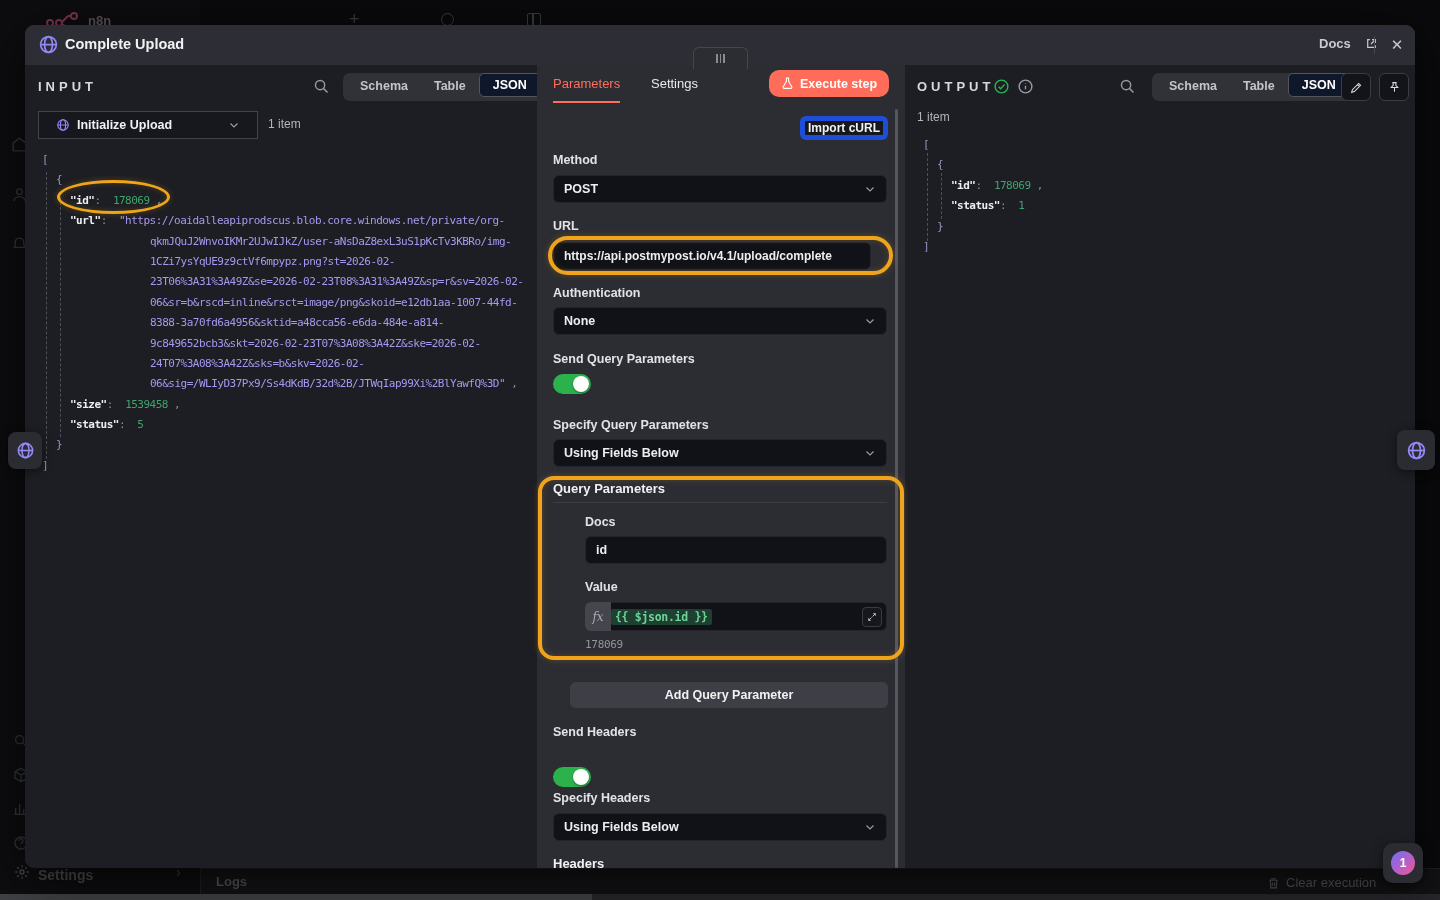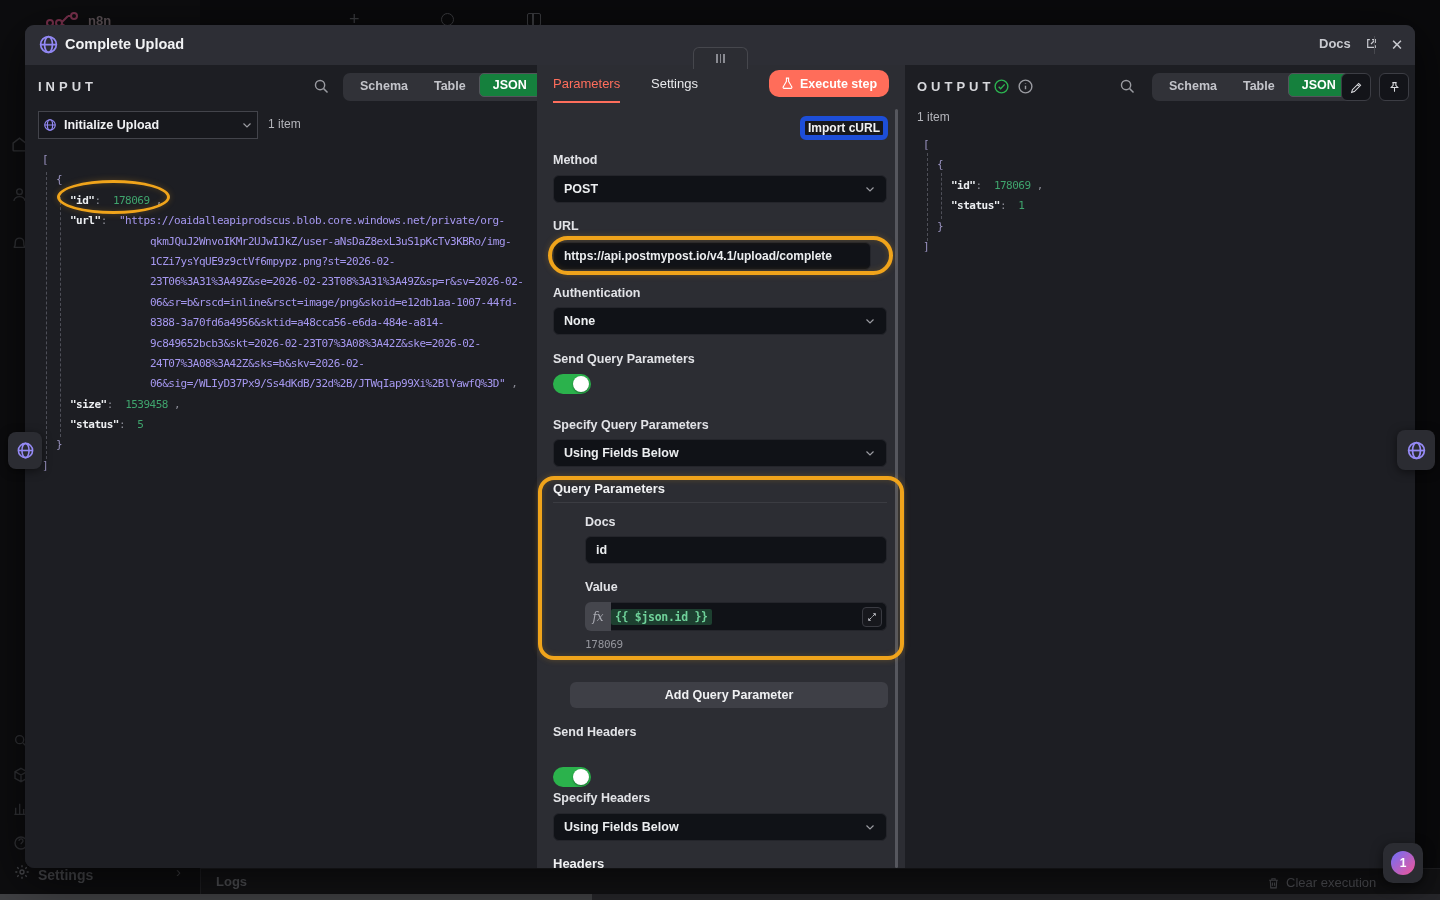--- a/index.html
+++ b/index.html
@@ -24,25 +24,25 @@
   .docs-link{font-size:13px;font-weight:600;color:#c9cad0;display:flex;align-items:center;gap:14px;cursor:pointer}
   .hdr-divider{width:1px;height:18px;background:#47484e}
   .close-x{font-size:15px;color:#c9cad0;width:28px;height:28px;display:flex;align-items:center;justify-content:center;cursor:pointer}
 
   .io-panel{background:#1d1e23}
   .panel-title{font-size:13px;font-weight:700;letter-spacing:4px;color:#d8d9dd}
   .items-count{font-size:12px;color:#b4b5bb}
 
   .tabgroup{display:flex;align-items:flex-end;background:#313238;border-radius:7px;padding:4px;height:28px}
   .tab{font-size:12.5px;font-weight:600;color:#c3c4ca;padding:4px 13px;border-radius:5px;cursor:pointer;white-space:nowrap}
-  .tab.active{background:#15803d;color:#ffffff;font-weight:700;border:1px solid #54555c}
+  .tab.active{background:#0f172a;color:#ffffff;font-weight:700;border:1px solid #54555c}
 
   .icon-btn{width:30px;height:28px;background:#131419;border:1px solid #3c3d44;border-radius:6px;display:flex;align-items:center;justify-content:center;cursor:pointer}
 
-  .src-select{left:13px;top:46px;width:220px;height:28px;background:#17181d;border:1px solid #43444b;border-radius:0;display:flex;align-items:center;gap:7px;padding:0 4px;cursor:pointer}
+  .src-select{left:13px;top:46px;width:220px;height:28px;background:#17181d;border:1px solid #43444b;border-radius:0;display:flex;align-items:center;gap:7px;padding:0 17px;cursor:pointer}
   .src-select .lbl{font-size:12.5px;font-weight:700;color:#f0f1f3;flex:1}
 
   
   .code{font-family:"DejaVu Sans Mono",monospace;font-size:11px;letter-spacing:-0.5px;line-height:20.4px;white-space:pre;position:absolute}
   .cline{height:20.4px}
   .lv0{padding-left:0}.lv1{padding-left:14px}.lv2{padding-left:28px}.lv3{padding-left:108px}
   .tk-key{color:#eceef1;font-weight:700}
   .tk-num{color:#3fa46d}
   .tk-str{color:#a698f0}
   .tk-brk{color:#9a93c0}

